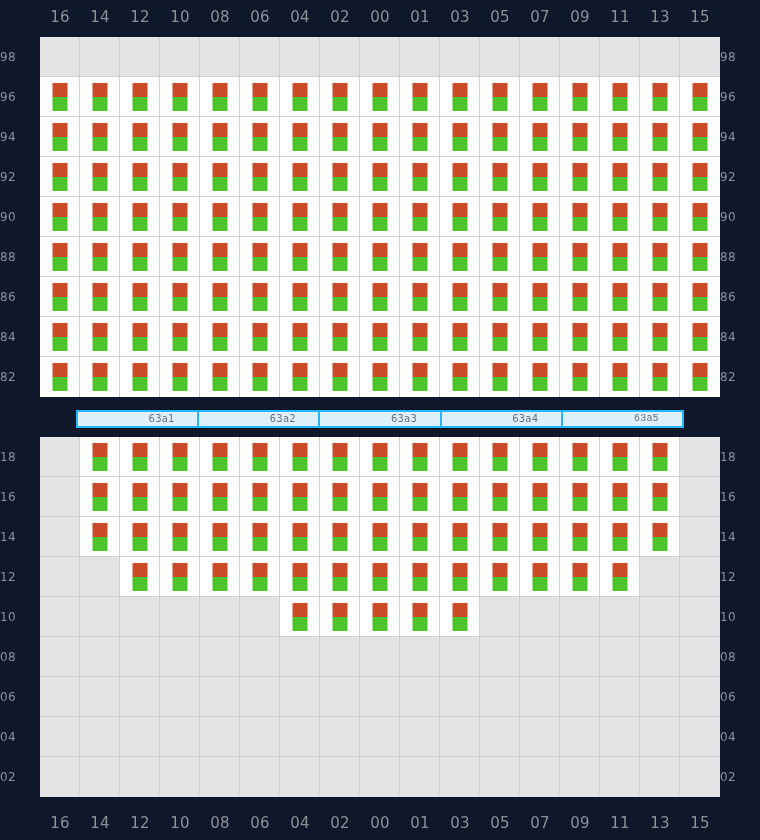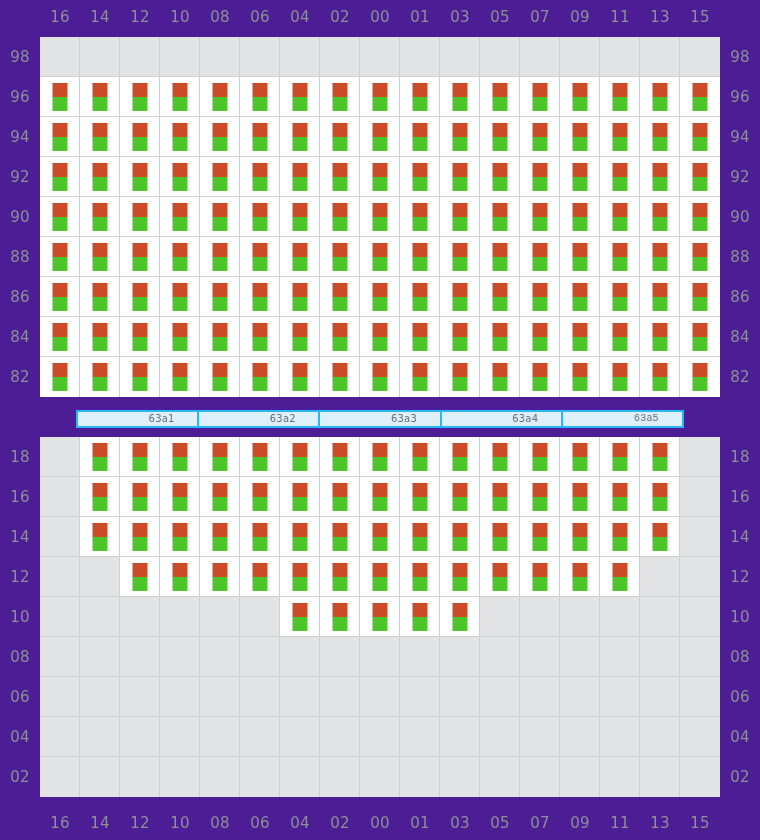--- a/index.html
+++ b/index.html
@@ -11,21 +11,21 @@
     width: 760px;
     height: 840px;
     font-family: "DejaVu Sans", "Liberation Sans", sans-serif;
     overflow: hidden;
   }
 
   #app {
     position: relative;
     width: 760px;
     height: 840px;
-    background: #4c1d95;
+    background: #0f172a;
   }
 
   
   .col-axis {
     position: absolute;
     left: 40px;
     width: 680px;
     height: 30px;
     display: flex;
   }
@@ -46,22 +46,21 @@
   .row-axis {
     position: absolute;
     width: 40px;
   }
   .row-axis.left  { left: 0px; }
   .row-axis.right { left: 720px; }
 
   .row-label {
     height: 40px;
     line-height: 40px;
-    text-align: center;
-    font-size: 15px;
+    font-size: 12px;
     color: #8d9096;
     letter-spacing: 0.3px;
   }
 
   
   .section {
     position: absolute;
     left: 40px;
     width: 680px;
     background: #e3e4e6;

